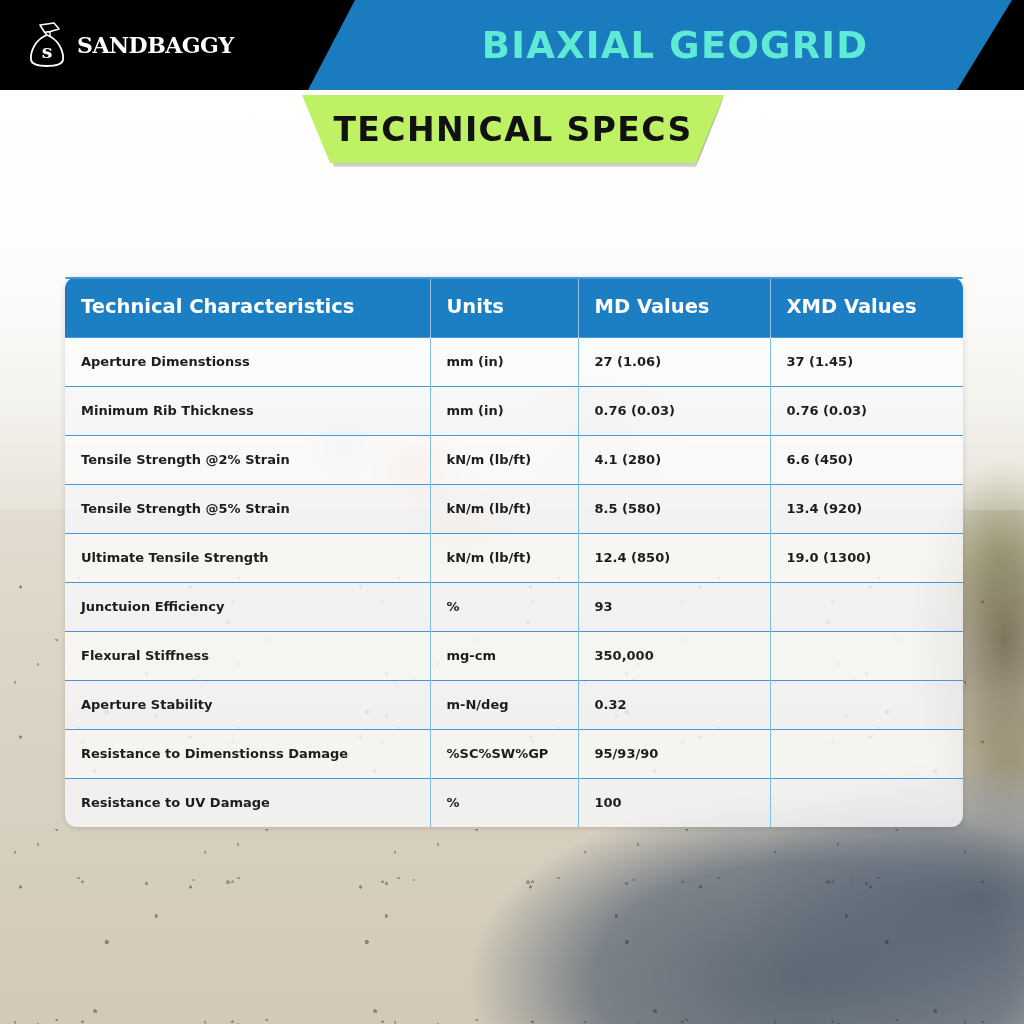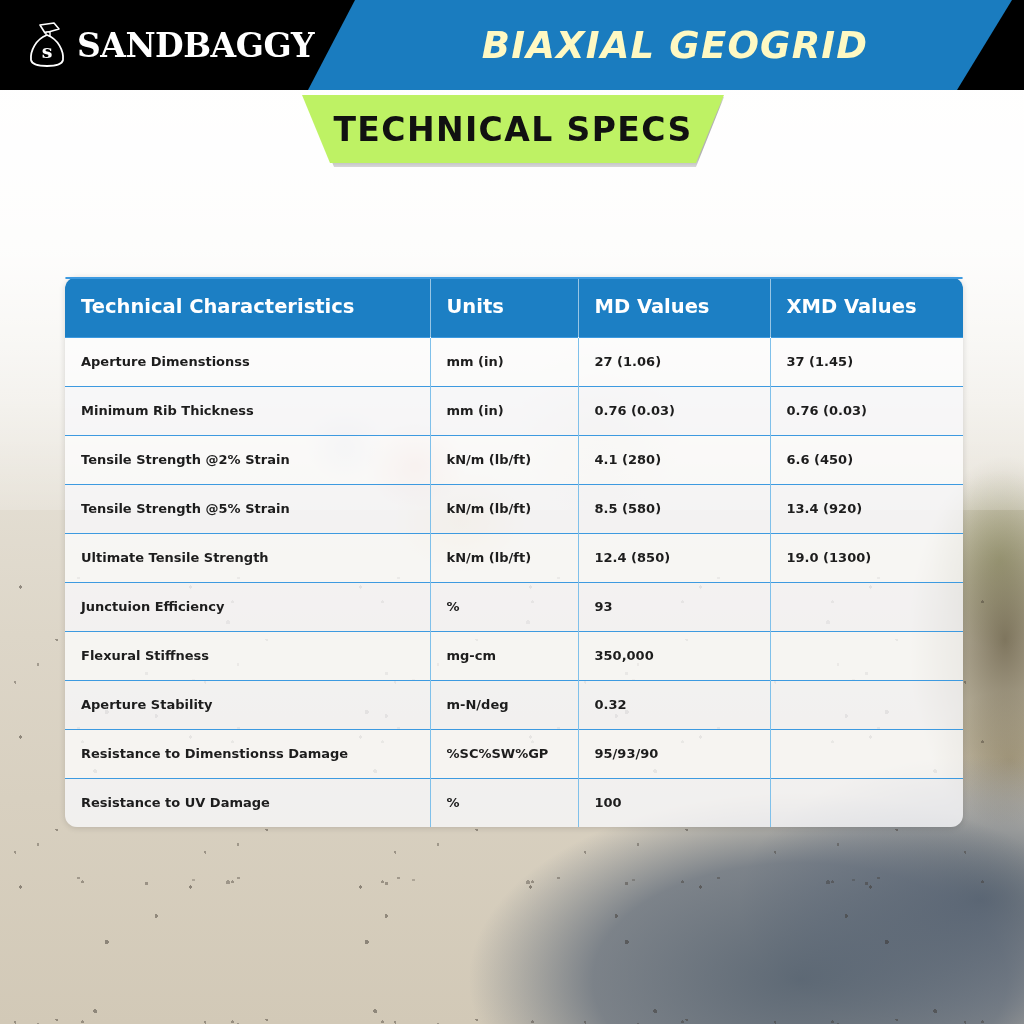--- a/index.html
+++ b/index.html
@@ -99,34 +99,33 @@
     display: flex;
     align-items: center;
     gap: 9px;
     height: 58px;
   }
   .logo-mark { width: 42px; height: 46px; display: block; }
   .logo-text {
     color: #fff;
     font-family: "DejaVu Serif", serif;
     font-weight: bold;
-    font-size: 33px;
+    font-size: 22px;
     letter-spacing: -0.5px;
     line-height: 1;
     white-space: nowrap;
   }
   .banner-title {
     position: absolute;
     left: 355px; top: 0;
     width: 640px; height: 90px;
     display: flex; align-items: center; justify-content: center;
-    color: #fef9c3;
+    color: #5eead4;
     font-family: "DejaVu Sans", sans-serif;
     font-weight: bold;
-    font-style: italic;
     font-size: 37px;
     letter-spacing: 1.2px;
     white-space: nowrap;
   }
 
   
   .tab-shadow {
     position: absolute;
     left: 284px; top: 97px;
     width: 462px; height: 70px;

